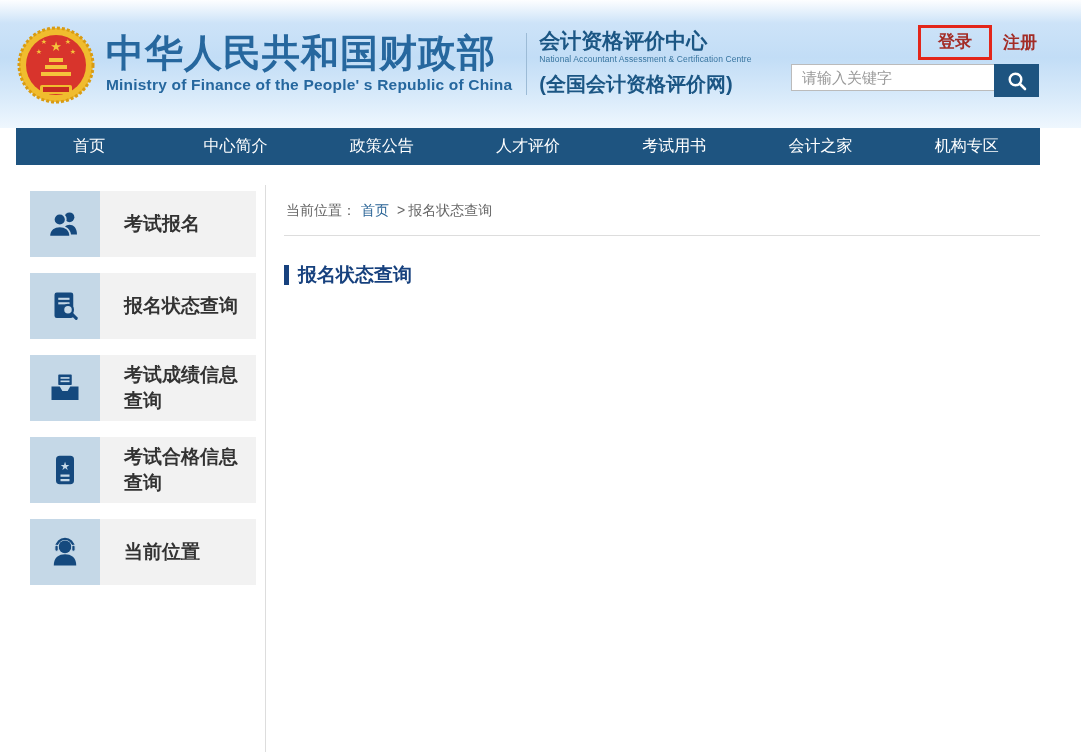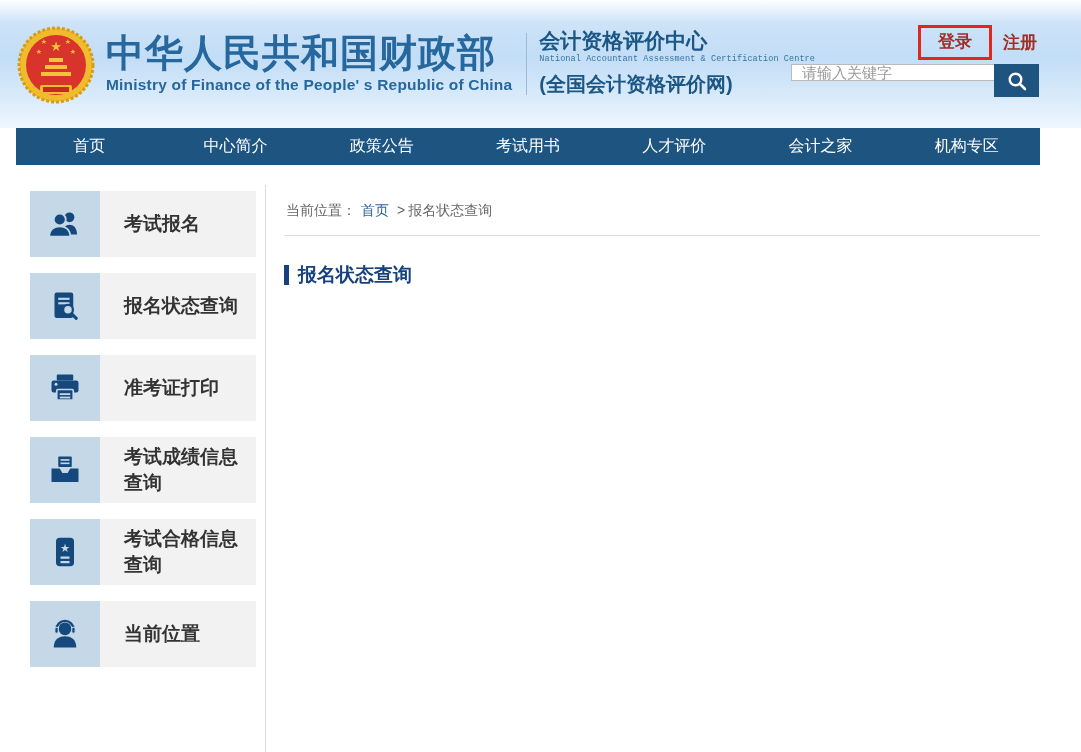--- a/index.html
+++ b/index.html
@@ -15,29 +15,29 @@
     position:relative; height:128px;
     background:linear-gradient(180deg,#fdfeff 0%,#cde3f8 18%,#c2ddf6 45%,#d8eafa 75%,#eff7fe 100%);
   }
   .header-inner { position:absolute; left:16px; top:0; height:100%; display:flex; align-items:center; }
   .emblem { width:80px; height:78px; margin-top:2px; flex:0 0 auto; }
   .title-block { margin-left:10px; }
   .title-cn { font-size:38px; font-weight:bold; color:#26679E; letter-spacing:1px; line-height:1.02; }
   .title-en { font-size:15.5px; font-weight:bold; color:#26679E; margin-top:3px; letter-spacing:0.2px; }
   .header-divider { width:1px; height:62px; background:#9CBBD6; margin:0 12px 0 14px; }
   .center-cn { font-size:21px; font-weight:bold; color:#1B5684; line-height:1.05; }
-  .center-en { font-size:8.5px; color:#37749F; margin-top:1px; letter-spacing:0.1px;font-family:Liberation Mono, monospace; }
+  .center-en { font-size:8.5px; color:#37749F; margin-top:1px; letter-spacing:0.1px; }
   .site-cn { font-size:20px; font-weight:bold; color:#1B5684; margin-top:7px; }
 
   .header-right { position:absolute; top:24px; right:42px; width:248px; }
   .auth-row { display:flex; justify-content:flex-end; align-items:center; height:37px; margin-bottom:3px; }
   .login-highlight { border:3px solid #E3261A; padding:2px 17px 4px 17px; margin-right:5px; }
   .auth-link { color:#A32C26; font-size:17px; font-weight:bold; text-decoration:none; cursor:pointer; }
   .register-wrap { padding:0 2px 0 6px; }
-  .search-row { display:flex; width:248px; height:17px; }
+  .search-row { display:flex; width:248px; height:27px; }
   .search-input { flex:1; min-width:0; border:1px solid #BBBBBB; border-right:none; padding:0 10px; font-size:15px; color:#333; background:#fff; outline:none; font-family:"Liberation Sans",sans-serif; }
   .search-input::placeholder { color:#999; }
   .search-button { width:45px; height:33px; background:#1E5480; border:none; display:flex; align-items:center; justify-content:center; cursor:pointer; padding:0; }
 
   
   .navbar { margin-left:16px; width:1024px; height:37px; background:#1E5480; display:flex; }
   .nav-item { flex:1; color:#fff; font-size:16px; display:flex; align-items:center; justify-content:center; text-decoration:none; cursor:pointer; }
 
   
   .body-row { display:flex; margin-left:16px; width:1024px; padding-top:20px; height:587px; align-items:stretch; }
@@ -105,22 +105,22 @@
         </svg>
       </button>
     </div>
   </div>
 </div>
 
 <div class="navbar">
   <a class="nav-item">首页</a>
   <a class="nav-item">中心简介</a>
   <a class="nav-item">政策公告</a>
+  <a class="nav-item">人才评价</a>
   <a class="nav-item">考试用书</a>
-  <a class="nav-item">人才评价</a>
   <a class="nav-item">会计之家</a>
   <a class="nav-item">机构专区</a>
 </div>
 
 <div class="body-row">
 
   <div class="sidebar">
 
     <div class="side-item">
       <div class="side-icon-cell">
@@ -142,33 +142,20 @@
           <rect x="10" y="6" width="25" height="34" rx="3" fill="#15497E"></rect>
           <rect x="15" y="13" width="15" height="2.8" fill="#C5D8E7"></rect>
           <rect x="15" y="19" width="15" height="2.8" fill="#C5D8E7"></rect>
           <circle cx="28" cy="29" r="6.5" fill="#C5D8E7" stroke="#15497E" stroke-width="3"></circle>
           <line x1="33" y1="34.5" x2="39" y2="40.5" stroke="#15497E" stroke-width="4" stroke-linecap="round"></line>
         </svg>
       </div>
       <div class="side-label-cell">报名状态查询</div>
     </div>
 
-    <div class="side-item">
-      <div class="side-icon-cell">
-        <svg width="36" height="36" viewBox="0 0 48 48">
-          <rect x="13" y="6" width="22" height="8" rx="1.5" fill="#15497E"></rect>
-          <rect x="6" y="14" width="36" height="16" rx="3" fill="#15497E"></rect>
-          <circle cx="12" cy="19" r="2" fill="#C5D8E7"></circle>
-          <rect x="13" y="26" width="22" height="14" rx="1.5" fill="#15497E" stroke="#C5D8E7" stroke-width="2.2"></rect>
-          <rect x="17" y="31" width="14" height="2.4" fill="#C5D8E7"></rect>
-          <rect x="17" y="35.5" width="14" height="2.4" fill="#C5D8E7"></rect>
-        </svg>
-      </div>
-      <div class="side-label-cell">准考证打印</div>
-    </div>
 
     <div class="side-item">
       <div class="side-icon-cell">
         <svg width="36" height="36" viewBox="0 0 48 48">
           <rect x="14" y="5" width="20" height="16" rx="2" fill="#15497E" stroke="#C5D8E7" stroke-width="2"></rect>
           <rect x="18" y="9.5" width="12" height="2.2" fill="#C5D8E7"></rect>
           <rect x="18" y="14" width="12" height="2.2" fill="#C5D8E7"></rect>
           <path d="M6 22 h11 l3.5 6 h7 l3.5-6 H42 v18 H6 z" fill="#15497E"></path>
         </svg>
       </div>

